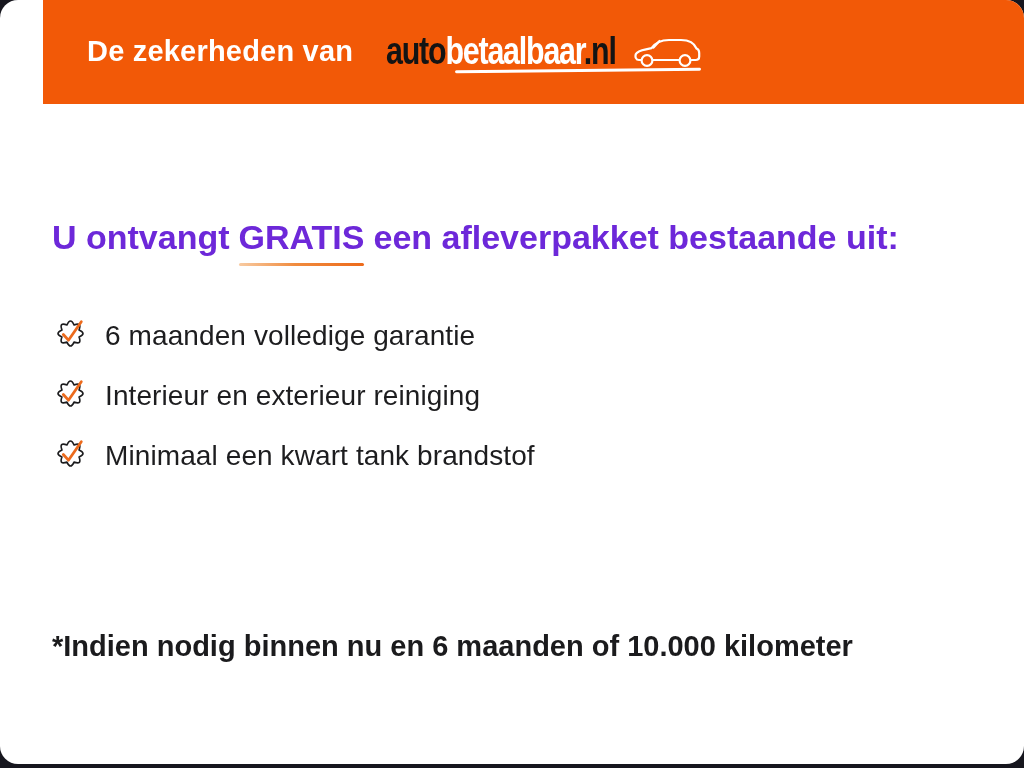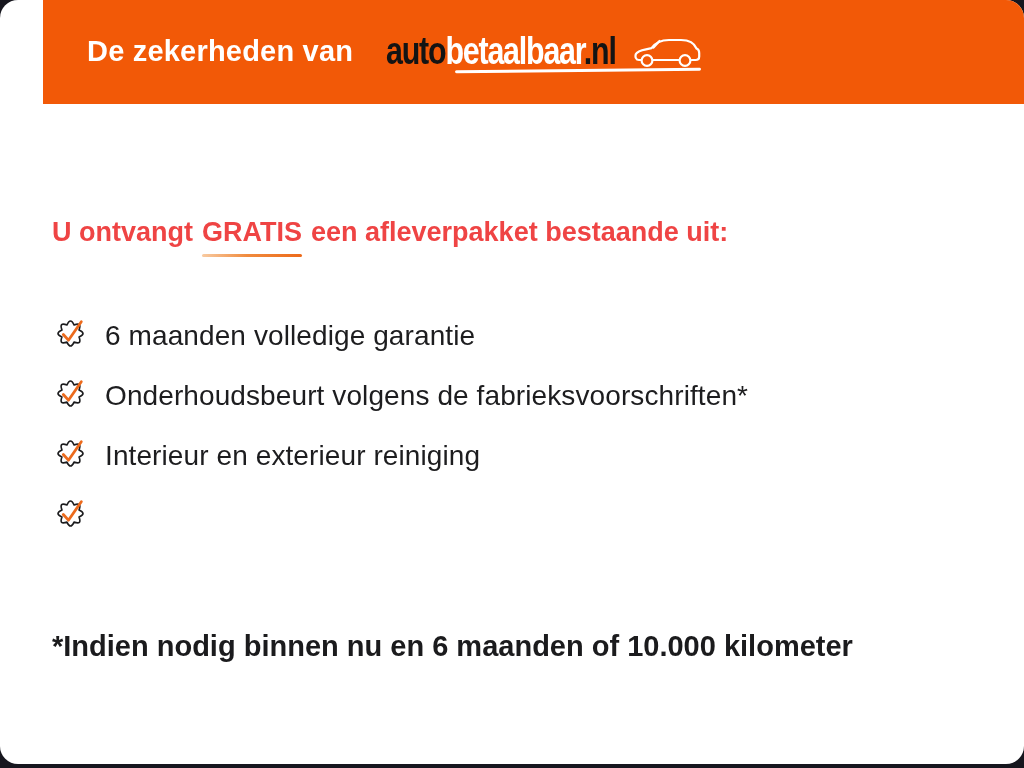--- a/index.html
+++ b/index.html
@@ -57,23 +57,23 @@
   }
   .car-icon {
     position: absolute;
     left: 591px; top: 35px;
     width: 68px; height: 34px;
   }
   
   .heading {
     position: absolute;
     left: 52px; top: 216px;
-    font-size: 27px;
+    font-size: 34px;
     font-weight: 700;
-    color: #ef4444;
+    color: #6d28d9;
     line-height: 1.25;
     white-space: nowrap;
   }
   .gratis {
     position: relative;
     display: inline-block;
     margin: 0 9px;
   }
   .gratis::after {
     content: "";
@@ -144,40 +144,34 @@
 
     <div class="benefit-row">
       <svg class="badge-icon" viewBox="0 0 36 36" fill="none">
         <path d="M26.31 14.56 Q34 18 26.31 21.44 Q29.31 29.31 21.44 26.31 Q18 34 14.56 26.31 Q6.69 29.31 9.69 21.44 Q2 18 9.69 14.56 Q6.69 6.69 14.56 9.69 Q18 2 21.44 9.69 Q29.31 6.69 26.31 14.56 Z" stroke="#1D1D1F" stroke-width="1.6" stroke-linejoin="round"></path>
         <path d="M11 19 L16 24.5 L28.5 6.5" stroke="#EC6A1C" stroke-width="2.7" stroke-linecap="round" stroke-linejoin="round"></path>
       </svg>
       <span class="benefit-label">6 maanden volledige garantie</span>
     </div>
 
 
-    <div class="benefit-row">
-      <svg class="badge-icon" viewBox="0 0 36 36" fill="none">
-        <path d="M26.31 14.56 Q34 18 26.31 21.44 Q29.31 29.31 21.44 26.31 Q18 34 14.56 26.31 Q6.69 29.31 9.69 21.44 Q2 18 9.69 14.56 Q6.69 6.69 14.56 9.69 Q18 2 21.44 9.69 Q29.31 6.69 26.31 14.56 Z" stroke="#1D1D1F" stroke-width="1.6" stroke-linejoin="round"></path>
-        <path d="M11 19 L16 24.5 L28.5 6.5" stroke="#EC6A1C" stroke-width="2.7" stroke-linecap="round" stroke-linejoin="round"></path>
-      </svg>
-      <span class="benefit-label">Onderhoudsbeurt volgens de fabrieksvoorschriften*</span>
-    </div>
 
     <div class="benefit-row">
       <svg class="badge-icon" viewBox="0 0 36 36" fill="none">
         <path d="M26.31 14.56 Q34 18 26.31 21.44 Q29.31 29.31 21.44 26.31 Q18 34 14.56 26.31 Q6.69 29.31 9.69 21.44 Q2 18 9.69 14.56 Q6.69 6.69 14.56 9.69 Q18 2 21.44 9.69 Q29.31 6.69 26.31 14.56 Z" stroke="#1D1D1F" stroke-width="1.6" stroke-linejoin="round"></path>
         <path d="M11 19 L16 24.5 L28.5 6.5" stroke="#EC6A1C" stroke-width="2.7" stroke-linecap="round" stroke-linejoin="round"></path>
       </svg>
       <span class="benefit-label">Interieur en exterieur reiniging</span>
     </div>
 
     <div class="benefit-row">
       <svg class="badge-icon" viewBox="0 0 36 36" fill="none">
         <path d="M26.31 14.56 Q34 18 26.31 21.44 Q29.31 29.31 21.44 26.31 Q18 34 14.56 26.31 Q6.69 29.31 9.69 21.44 Q2 18 9.69 14.56 Q6.69 6.69 14.56 9.69 Q18 2 21.44 9.69 Q29.31 6.69 26.31 14.56 Z" stroke="#1D1D1F" stroke-width="1.6" stroke-linejoin="round"></path>
         <path d="M11 19 L16 24.5 L28.5 6.5" stroke="#EC6A1C" stroke-width="2.7" stroke-linecap="round" stroke-linejoin="round"></path>
       </svg>
+      <span class="benefit-label">Minimaal een kwart tank brandstof</span>
     </div>
 
   </div>
 
   <div class="footnote">*Indien nodig binnen nu en 6 maanden of 10.000 kilometer</div>
 
 </div>
 
 </body></html>

